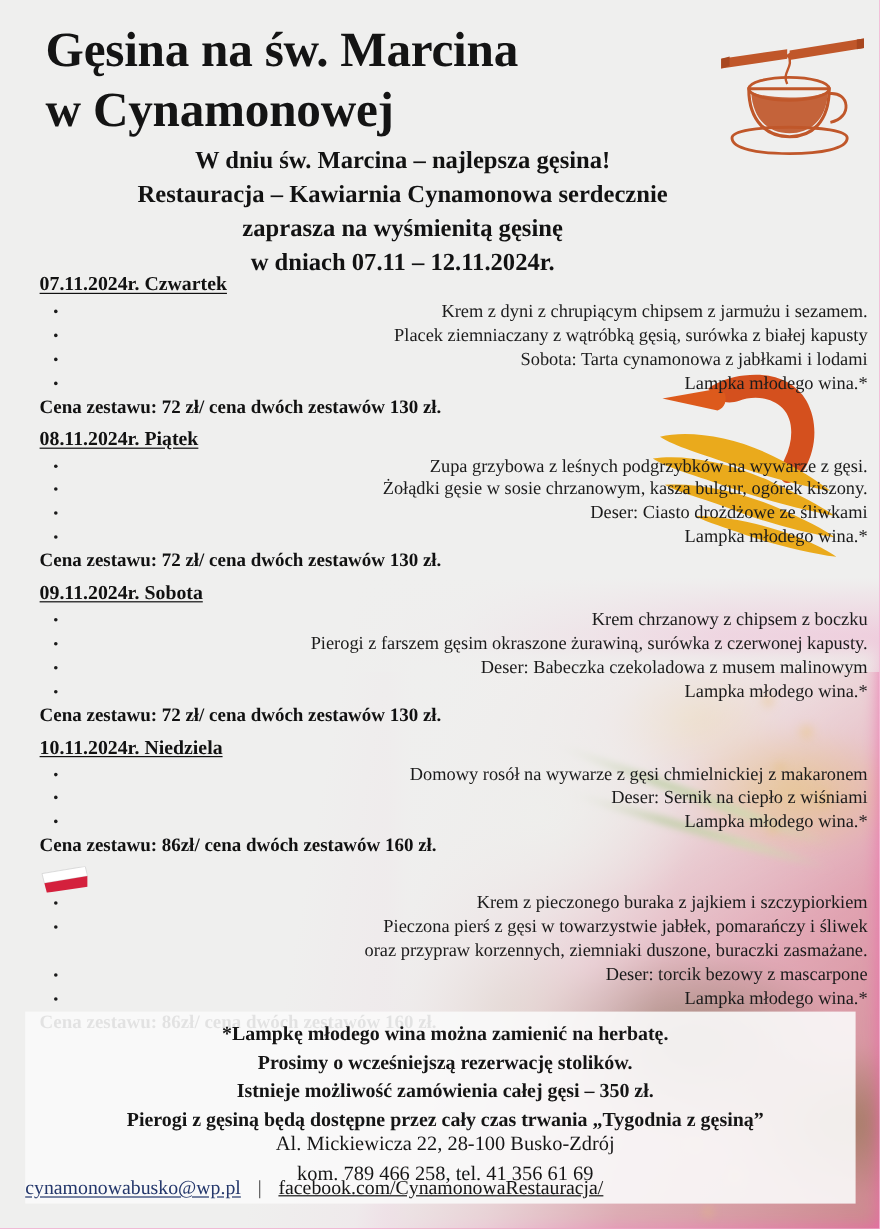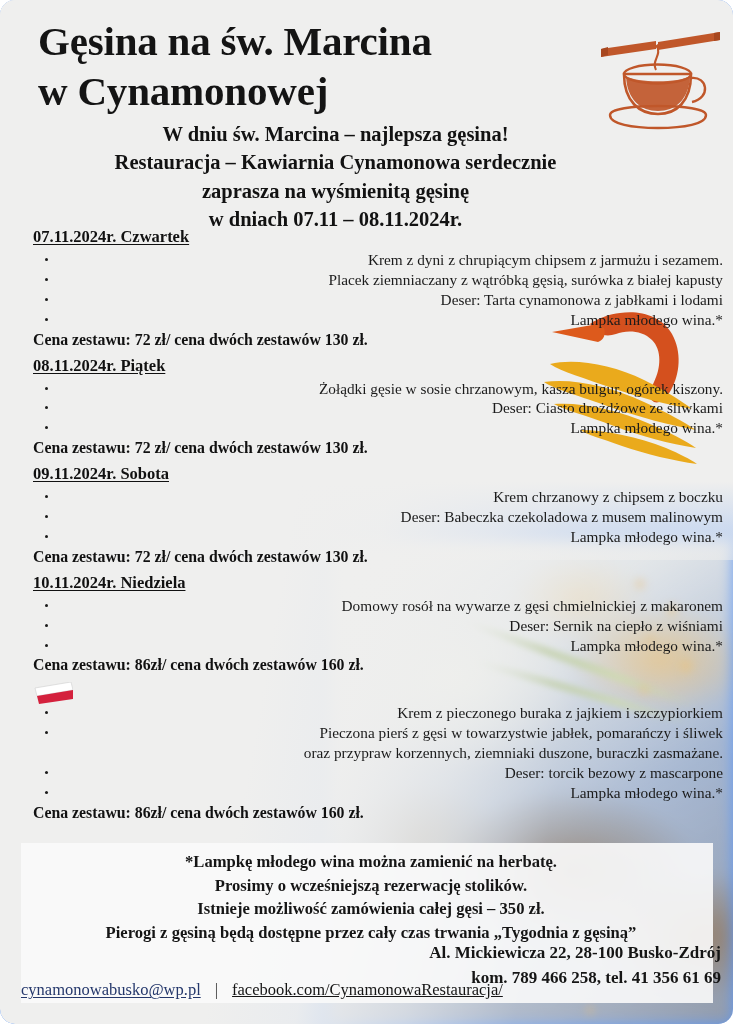--- a/index.html
+++ b/index.html
@@ -8,23 +8,22 @@
     background: #ffffff;
   }
   body {
     font-family: "Liberation Serif", "DejaVu Serif", serif;
   }
   #poster {
     position: relative;
     width: 733px;
     height: 1024px;
     overflow: hidden;
-    background: #3b82f6;
+    background: #ec4899;
     color: #1a1a1a;
-    border-radius: 15px;
   }
 
   
   .photo-layer {
     position: absolute;
     inset: 0;
     pointer-events: none;
     overflow: hidden;
   }
   .photo-base {
@@ -179,24 +178,24 @@
     font-size: 16.6px;
     line-height: 1.42;
     font-weight: 700;
     color: #151515;
   }
   .footer-address {
     position: absolute;
     left: 21px;
     top: 941px;
     width: 700px;
-    text-align: right;
+    text-align: center;
     font-size: 17px;
     line-height: 1.45;
-    font-weight: 700;
+    font-weight: 400;
     color: #151515;
   }
   .footer-links {
     position: absolute;
     left: 21px;
     top: 980px;
     width: 700px;
     text-align: left;
     font-size: 16.5px;
     color: #151515;
@@ -285,68 +284,74 @@
 
   <div class="title">
     <div>Gęsina na św. Marcina</div>
     <div>w Cynamonowej</div>
   </div>
 
   <div class="subtitle">
     <div>W dniu św. Marcina – najlepsza gęsina!</div>
     <div>Restauracja – Kawiarnia Cynamonowa serdecznie</div>
     <div>zaprasza na wyśmienitą gęsinę</div>
-    <div>w dniach 07.11 – 08.11.2024r.</div>
+    <div>w dniach 07.11 – 12.11.2024r.</div>
   </div>
 
   <div class="days" id="days-container">
       <div class="day">
         <div class="day-head-row">
           <div class="day-head">07.11.2024r. Czwartek</div>
         </div>
         <ul class="items">
           <li>
             <span class="cont">Krem z dyni z chrupiącym chipsem z jarmużu i sezamem.</span>
           </li>
           <li>
             <span class="cont">Placek ziemniaczany z wątróbką gęsią, surówka z białej kapusty</span>
           </li>
           <li>
-            <span class="cont">Deser: Tarta cynamonowa z jabłkami i lodami</span>
+            <span class="cont">Sobota: Tarta cynamonowa z jabłkami i lodami</span>
           </li>
           <li>
             <span class="cont">Lampka młodego wina.*</span>
           </li>
         </ul>
         <div class="price">Cena zestawu: 72 zł/ cena dwóch zestawów 130 zł.</div>
       </div>
       <div class="day">
         <div class="day-head-row">
           <div class="day-head">08.11.2024r. Piątek</div>
         </div>
         <ul class="items">
           <li>
+            <span class="cont">Zupa grzybowa z leśnych podgrzybków na wywarze z gęsi.</span>
+          </li>
+          <li>
             <span class="cont">Żołądki gęsie w sosie chrzanowym, kasza bulgur, ogórek kiszony.</span>
           </li>
           <li>
             <span class="cont">Deser: Ciasto drożdżowe ze śliwkami</span>
           </li>
           <li>
             <span class="cont">Lampka młodego wina.*</span>
           </li>
         </ul>
         <div class="price">Cena zestawu: 72 zł/ cena dwóch zestawów 130 zł.</div>
       </div>
       <div class="day">
         <div class="day-head-row">
           <div class="day-head">09.11.2024r. Sobota</div>
         </div>
         <ul class="items">
           <li>
             <span class="cont">Krem chrzanowy z chipsem z boczku</span>
+          </li>
+          <li>
+            <span class="cont">Pierogi z farszem gęsim okraszone żurawiną, surówka z czerwonej kapusty.</span>
           </li>
           <li>
             <span class="cont">Deser: Babeczka czekoladowa z musem malinowym</span>
           </li>
           <li>
             <span class="cont">Lampka młodego wina.*</span>
           </li>
         </ul>
         <div class="price">Cena zestawu: 72 zł/ cena dwóch zestawów 130 zł.</div>
       </div>

